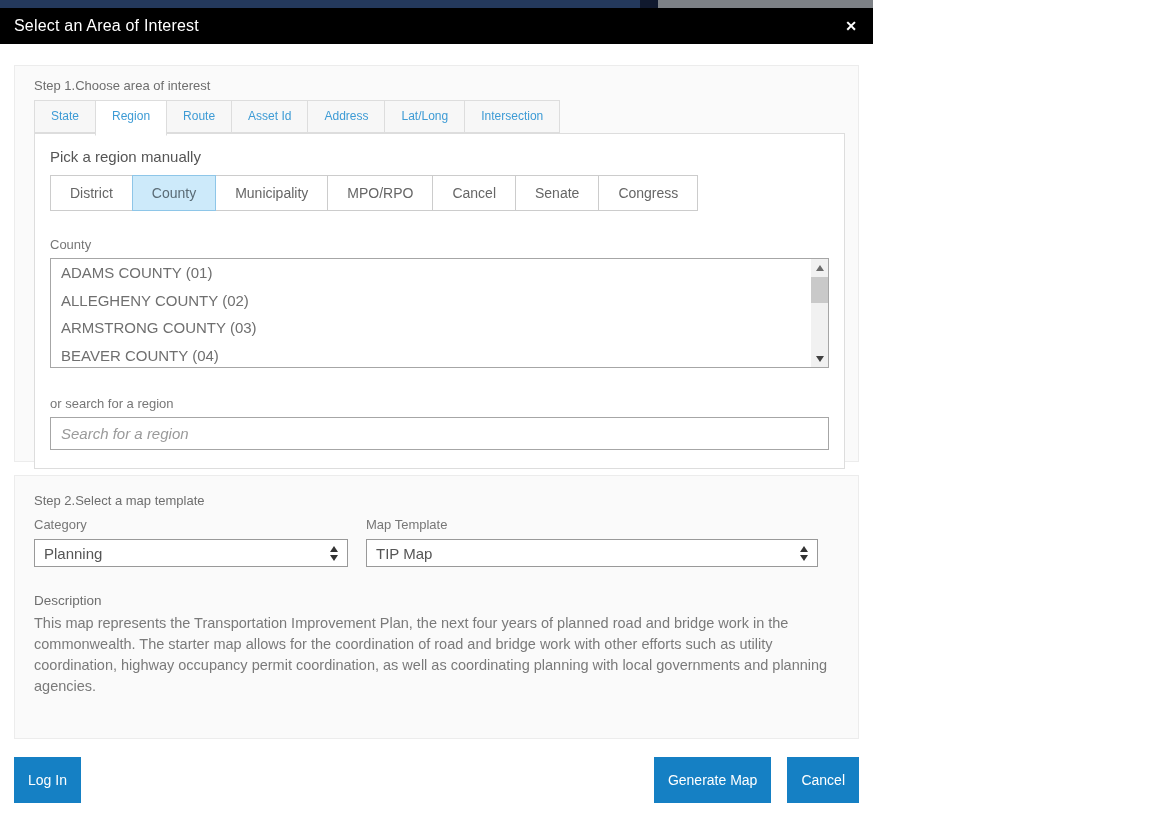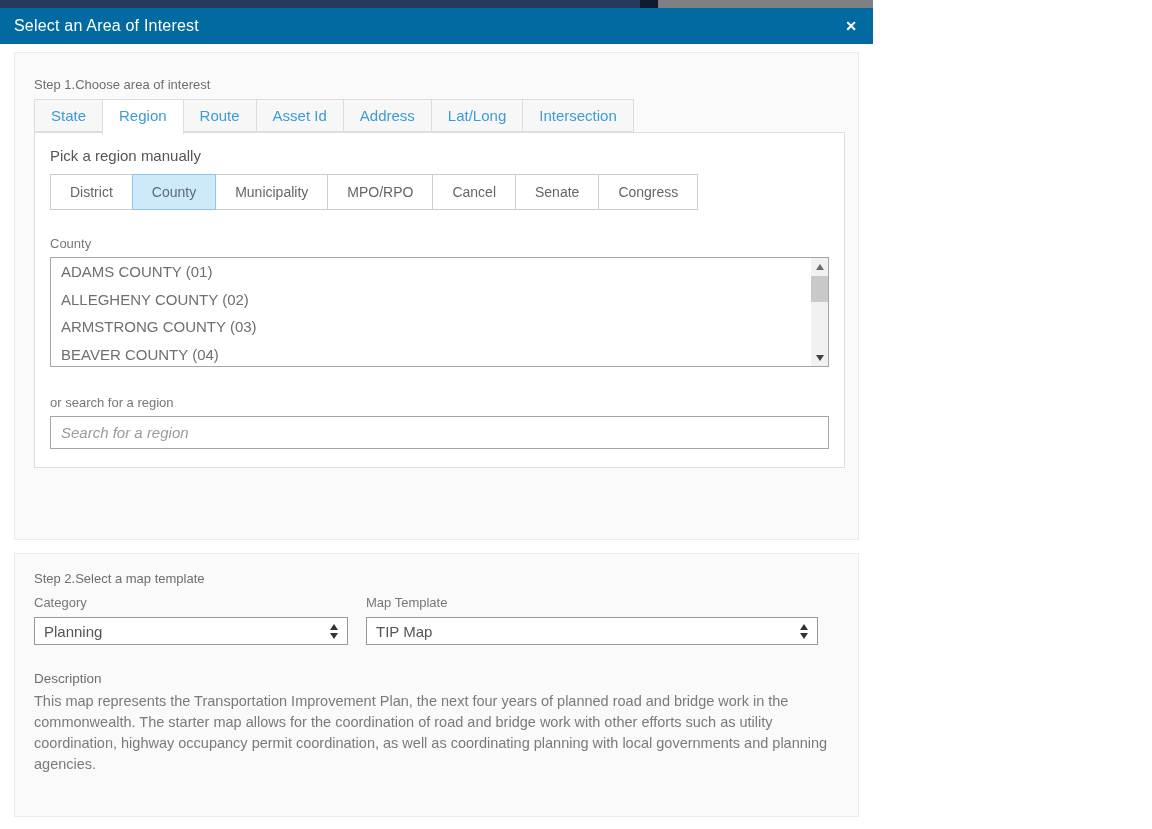--- a/index.html
+++ b/index.html
@@ -8,35 +8,35 @@
 
   
   .backdrop-strip { position:absolute; top:0; left:0; width:873px; height:8px; }
   .strip-navy  { position:absolute; left:0;   top:0; width:640px; height:8px;  background:#24395c; }
   .strip-notch { position:absolute; left:640px;top:0; width:18px;  height:11px; background:#10192e; }
   .strip-gray  { position:absolute; left:658px;top:0; width:215px; height:8px;  background:#7d8186; }
 
   
   .modal { position:absolute; top:8px; left:0; width:873px; height:821px; background:#ffffff; }
 
-  .modal-header { height:36px; background:#0369a1; display:flex; align-items:center;
-    padding:0 16px 0 14px; }
+  .modal-header { height:36px; background:#000000; display:flex; align-items:center;
+    padding:0 16px 0 14px;text-decoration:underline; }
   .modal-title { color:#ffffff; font-size:16px; letter-spacing:.2px; }
   .modal-close { margin-left:auto; color:#ffffff; font-size:14px; font-weight:bold;
     cursor:pointer; line-height:1; }
 
   .panel { margin:0 0 0 14px; width:845px; background:#fafafa; border:1px solid #ececec; }
-  .panel-step1 { margin-top:8px; height:488px; padding:24px 15px 0 19px; }
+  .panel-step1 { margin-top:21px; height:397px; padding:12px 15px 0 19px; }
   .panel-step2 { margin-top:13px; height:264px; padding:17px 15px 0 19px; }
 
   .step-heading { font-size:13px; color:#6e6e6e; }
 
   
   .tabs { display:flex; margin-top:7px; position:relative; z-index:2; }
-  .tab { height:33px; line-height:31px; padding:0 16px; font-size:15px; color:#3d9bd5;
+  .tab { height:33px; line-height:31px; padding:0 16px; font-size:12px; color:#3d9bd5;
     background:#f7f7f7; border:1px solid #ddd; margin-right:-1px; cursor:pointer; }
   .tab.active { background:#ffffff; border-bottom:1px solid #ffffff; height:36px; margin-bottom:-3px; }
 
   .tab-content { position:relative; z-index:1; width:811px; height:336px; background:#ffffff;
     border:1px solid #ddd; padding:14px 16px 0 15px; }
 
   .pick-label { font-size:15px; color:#555; }
 
   .toggle-group { display:flex; margin-top:10px; }
   .toggle-btn { height:36px; line-height:34px; padding:0 19px; font-size:14px; color:#666;

